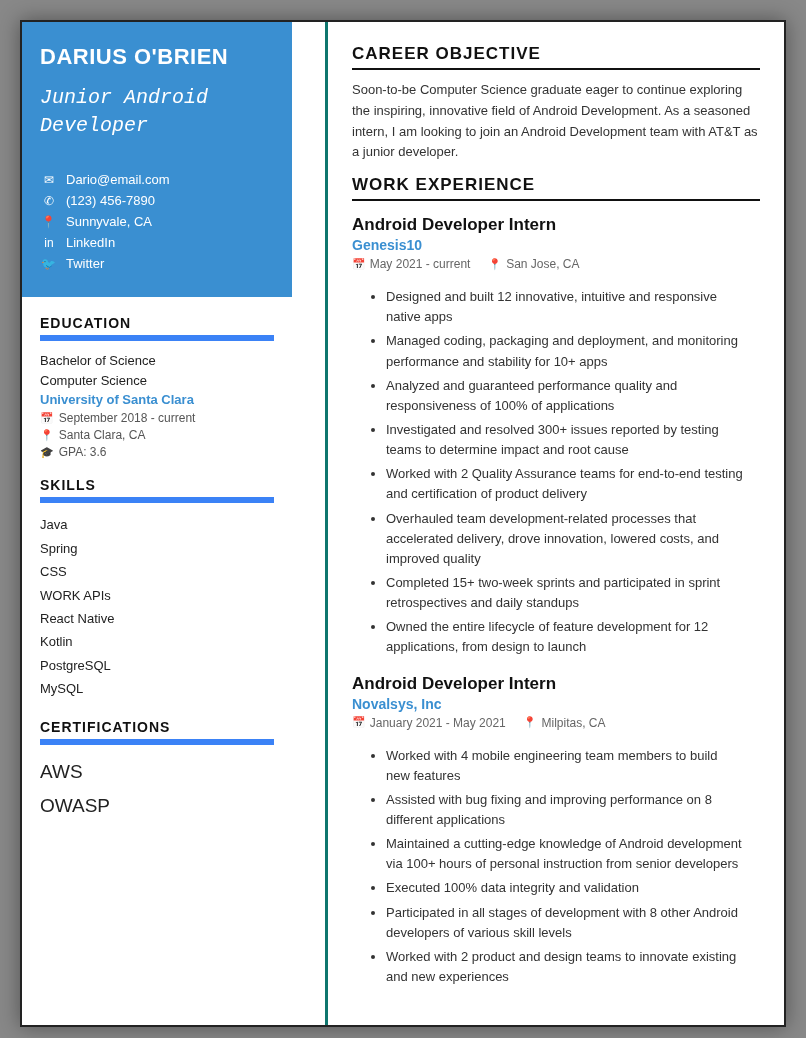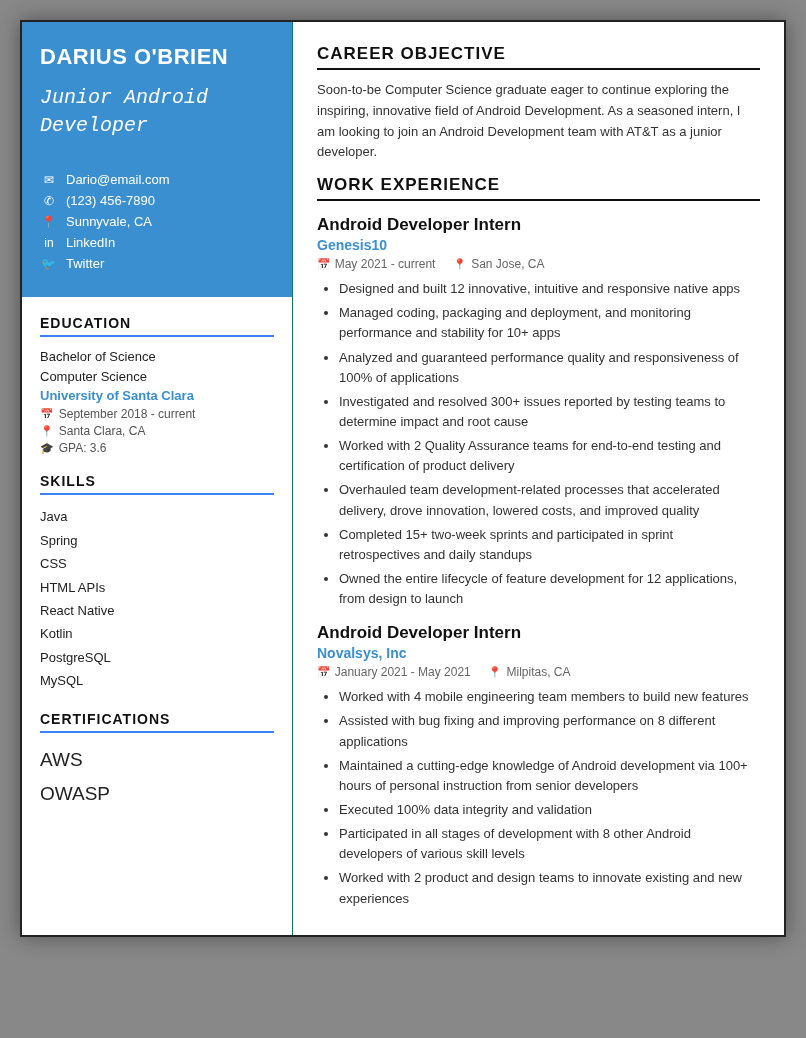--- a/index.html
+++ b/index.html
@@ -11,20 +11,21 @@
       align-items: flex-start;
       padding: 20px;
       min-height: 100vh;
     }
     .resume {
       width: 780px;
       background: #fff;
       display: flex;
       box-shadow: 0 0 20px rgba(0,0,0,0.4);
       border: 2px solid #222;
+      gap: 33px;
     }
     
     .sidebar {
       width: 270px;
       min-width: 270px;
       background: #fff;
       display: flex;
       flex-direction: column;
     }
     .sidebar-header {
@@ -65,21 +66,21 @@
     .sidebar-body {
       padding: 18px 18px;
       flex: 1;
     }
     .section-title {
       font-size: 14px;
       font-weight: 900;
       letter-spacing: 1px;
       text-transform: uppercase;
       color: #111;
-      border-bottom: 2px solid #3b82f6;
+      border-bottom: 6px solid #3b82f6;
       padding-bottom: 4px;
       margin-bottom: 10px;
       margin-top: 18px;
     }
     .section-title:first-child { margin-top: 0; }
     .edu-degree {
       font-size: 13px;
       color: #222;
       line-height: 1.5;
     }
@@ -118,21 +119,21 @@
     }
     .cert-item {
       font-size: 19px;
       color: #222;
       line-height: 1.8;
     }
     
     .main {
       flex: 1;
       padding: 22px 24px;
-      border-left: 1px solid #0f766e;
+      border-left: 3px solid #0f766e;
     }
     .main-section-title {
       font-size: 17px;
       font-weight: 900;
       text-transform: uppercase;
       letter-spacing: 1px;
       color: #111;
       border-bottom: 2px solid #111;
       padding-bottom: 4px;
       margin-bottom: 10px;
@@ -166,21 +167,21 @@
       gap: 18px;
     }
     .job-meta .meta-item {
       display: flex;
       align-items: center;
       gap: 4px;
     }
     .job-meta .icon { font-size: 11px; color: #888; }
     .bullet-list {
       padding-left: 18px;
-      margin: 4px;
+      margin: 16px;
     }
     .bullet-list li {
       font-size: 13px;
       color: #333;
       line-height: 1.55;
       margin-bottom: 4px;
     }
   </style>
 </head>
 <body>
@@ -231,21 +232,21 @@
       <div class="edu-gpa">
         <span class="icon" style="margin-right:5px;font-size:11px;">🎓</span>
         <span>GPA: 3.6</span>
       </div>
 
       <div class="section-title">SKILLS</div>
       <div id="skills-list">
           <div class="skill-item">Java</div>
           <div class="skill-item">Spring</div>
           <div class="skill-item">CSS</div>
-          <div class="skill-item">HTML APIs</div>
+          <div class="skill-item">WORK APIs</div>
           <div class="skill-item">React Native</div>
           <div class="skill-item">Kotlin</div>
           <div class="skill-item">PostgreSQL</div>
           <div class="skill-item">MySQL</div>
         </div>
 
       <div class="section-title">CERTIFICATIONS</div>
       <div id="certs-list">
           <div class="cert-item">AWS</div>
           <div class="cert-item">OWASP</div>

